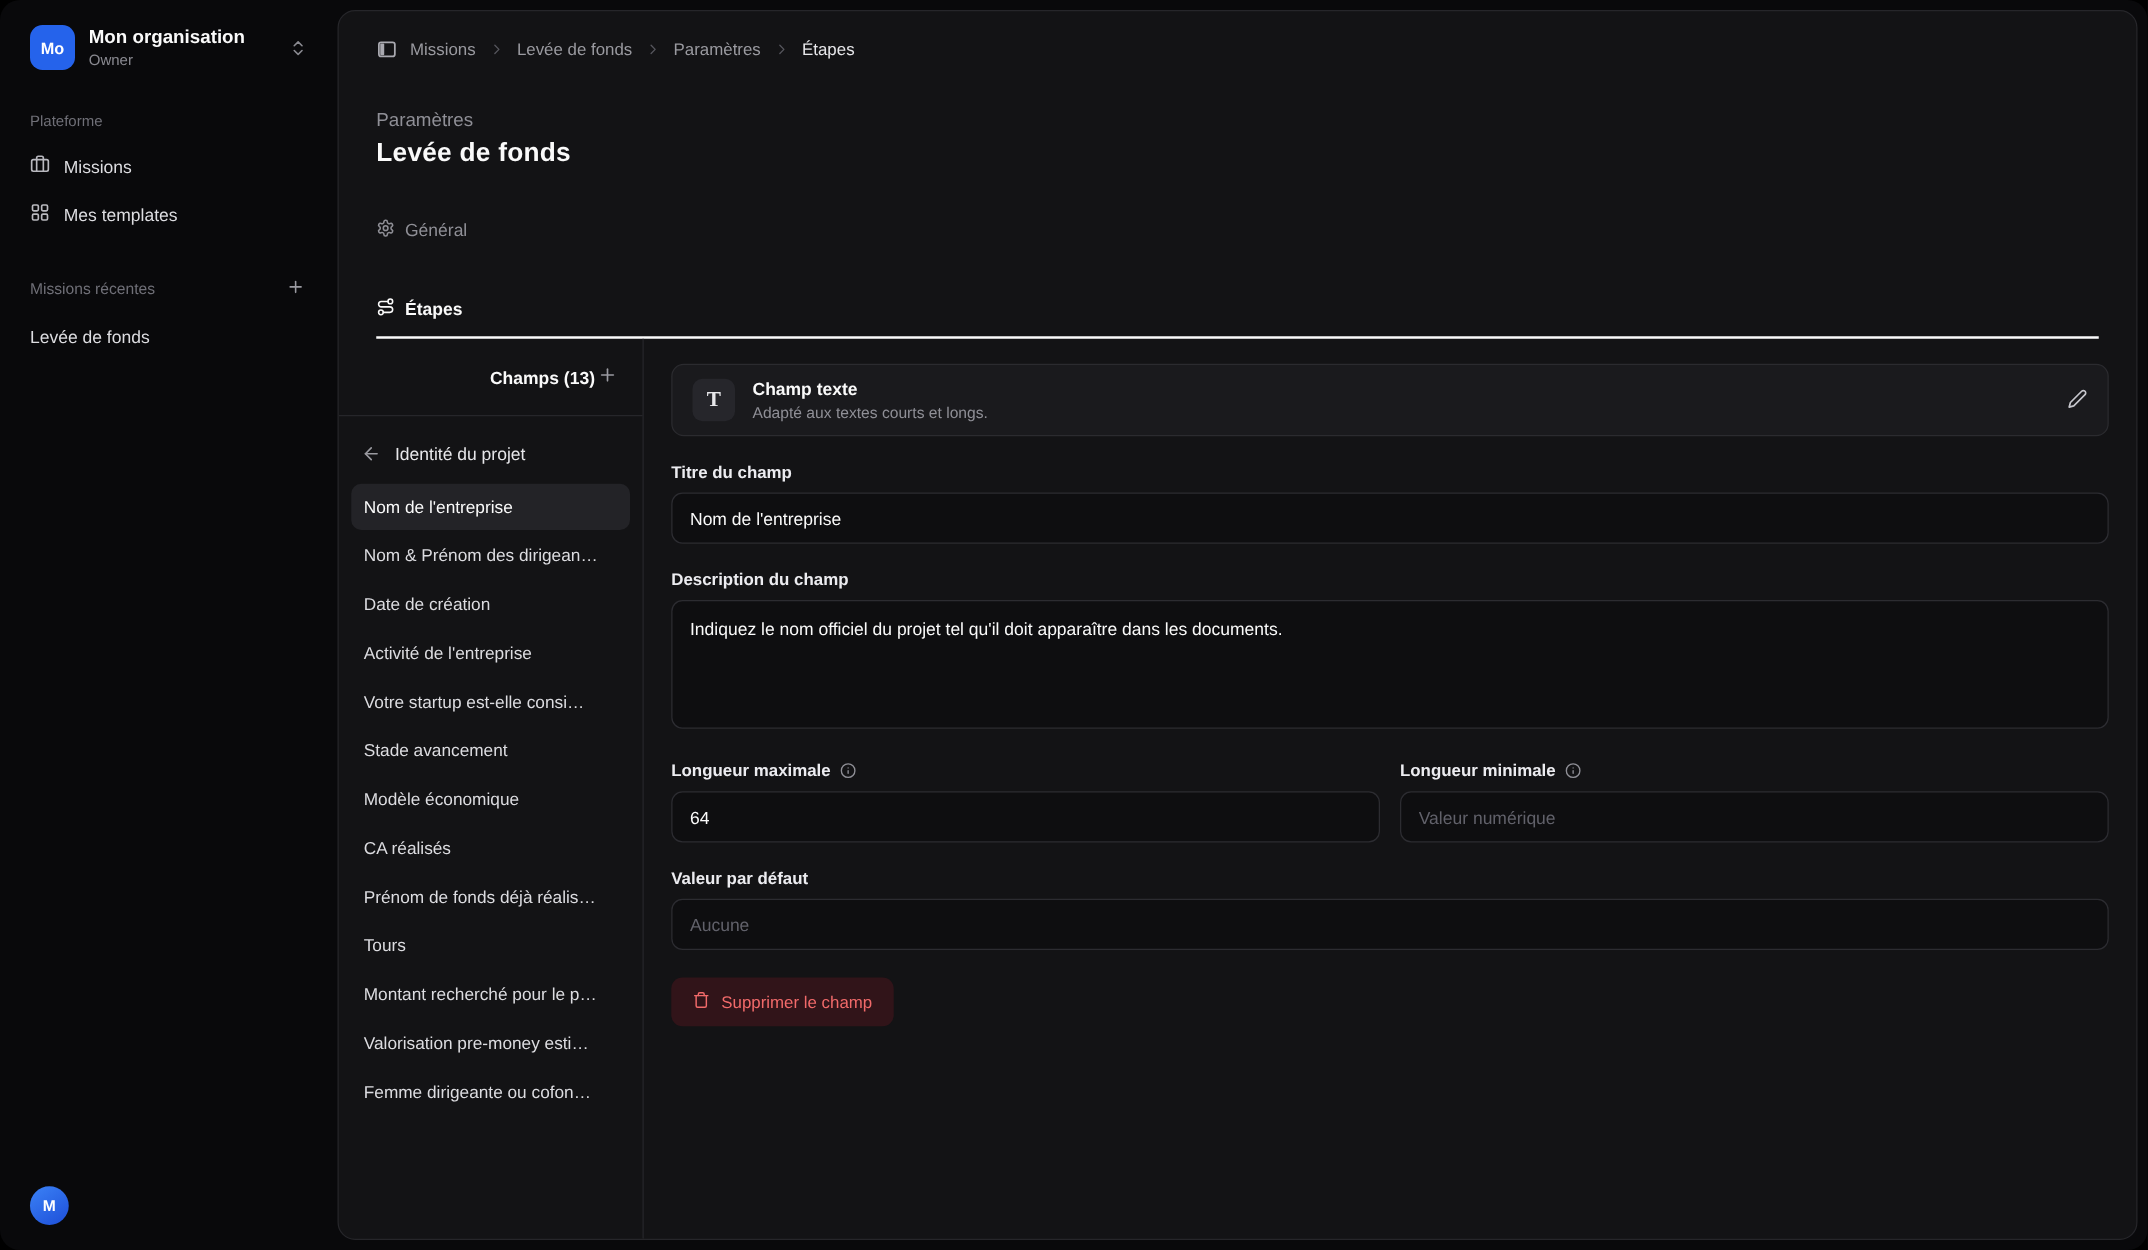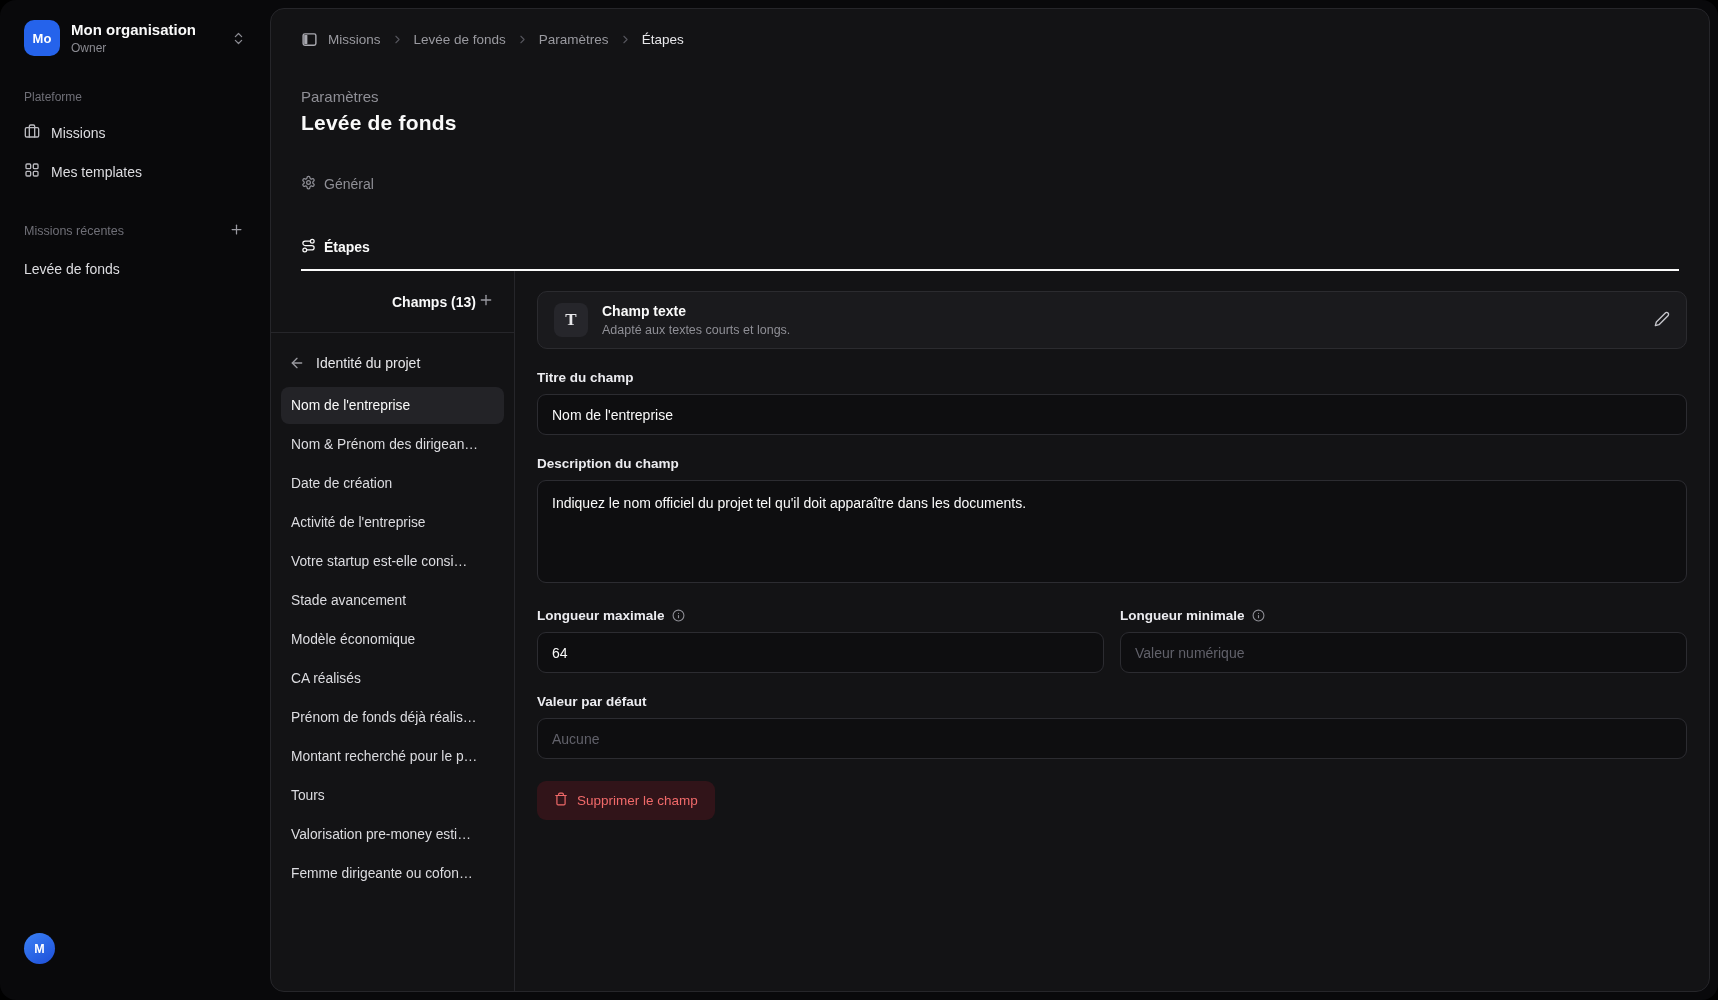--- a/index.html
+++ b/index.html
@@ -1,21 +1,21 @@
 <!DOCTYPE html>
 <html><head>
 <meta charset="utf-8">
 <style>
   * { margin:0; padding:0; box-sizing:border-box; }
   html,body { width:1718px; height:1000px; background:#000; overflow:hidden;
     font-family:"Liberation Sans","DejaVu Sans",sans-serif; }
   .window { position:absolute; inset:0; background:#09090b; border-radius:16px; overflow:hidden; }
 
   
-  .sidebar { position:absolute; left:0; top:0; bottom:16px; width:270px; padding:14px 16px 16px;
+  .sidebar { position:absolute; left:0; top:0; bottom:0; width:270px; padding:14px 16px 16px;
     display:flex; flex-direction:column; color:#d4d4d8; }
   .org-row { display:flex; align-items:center; gap:11px; padding:6px 8px; border-radius:10px; cursor:pointer; }
   .org-avatar { width:36px; height:36px; border-radius:10px; background:#2563eb; color:#fff;
     display:flex; align-items:center; justify-content:center; font-size:13px; font-weight:700; flex:0 0 auto; }
   .org-name { font-size:15px; font-weight:600; color:#fafafa; line-height:1.25; }
   .org-role { font-size:12px; color:#8a8a91; margin-top:2px; }
   .org-chevrons { margin-left:auto; color:#8a8a91; display:flex; }
   .side-section { font-size:12px; color:#6f6f77; padding:0 8px; margin-top:28px; }
   .side-nav { margin-top:10px; display:flex; flex-direction:column; gap:2px; }
   .side-item { display:flex; align-items:center; gap:11px; padding:9px 8px; border-radius:8px;
@@ -231,22 +231,22 @@
           </div>
           <div class="field-item selected">Nom de l'entreprise</div>
           <div class="field-item">Nom &amp; Prénom des dirigean…</div>
           <div class="field-item">Date de création</div>
           <div class="field-item">Activité de l'entreprise</div>
           <div class="field-item">Votre startup est-elle consi…</div>
           <div class="field-item">Stade avancement</div>
           <div class="field-item">Modèle économique</div>
           <div class="field-item">CA réalisés</div>
           <div class="field-item">Prénom de fonds déjà réalis…</div>
+          <div class="field-item">Tours</div>
           <div class="field-item">Montant recherché pour le p…</div>
-          <div class="field-item">Tours</div>
           <div class="field-item">Valorisation pre-money esti…</div>
           <div class="field-item">Femme dirigeante ou cofon…</div>
         </div>
       </aside>
 
       <section class="editor">
 
         <div class="type-card">
           <div class="type-icon">T</div>
           <div>

